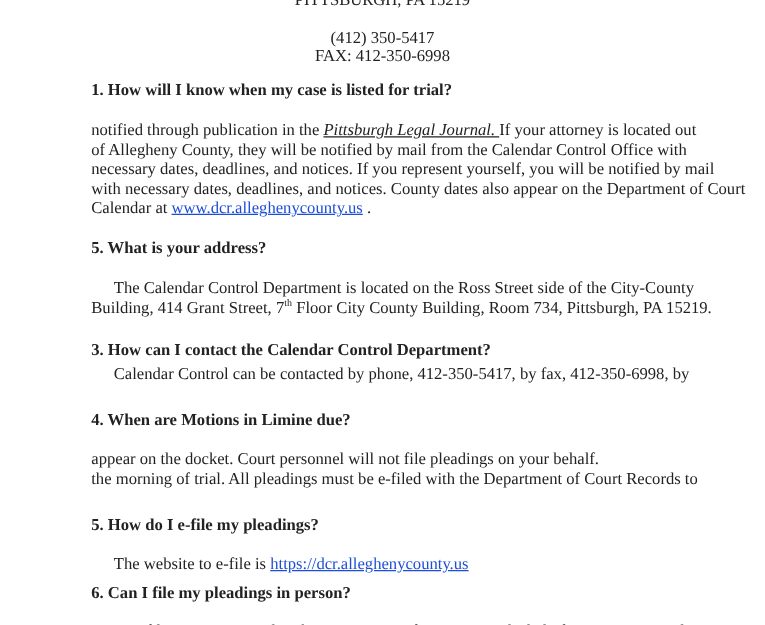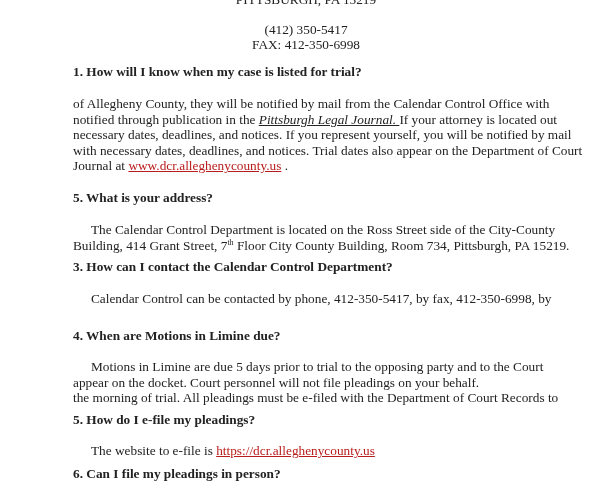--- a/index.html
+++ b/index.html
@@ -10,56 +10,55 @@
   }
   .page { position: absolute; left: 0; top: 0; width: 612px; }
   .hdr { position: absolute; left: 0; width: 612px; text-align: center; }
   .h-city { top: -8px; }
   .h-phone { top: 22px; }
   .h-fax { top: 37px; }
   .q { position: absolute; left: 73px; font-weight: bold; }
   .p { position: absolute; left: 73px; width: 480px; }
   .ind { padding-left: 18px; }
   .line { white-space: nowrap; display: block; }
-  a.lnk { color: #b91c1c; }
+  a.lnk { color: #1d4ed8; }
   .ital-u { font-style: italic; text-decoration: underline; }
   sup { font-size: 8px; line-height: 0; vertical-align: 5px; }
 </style>
 </head>
 <body>
 
 <div class="page">
 
   <div class="hdr h-city">PITTSBURGH, PA 15219</div>
   <div class="hdr h-phone">(412) 350-5417</div>
   <div class="hdr h-fax">FAX:  412-350-6998</div>
 
   <div class="q" style="top:64px;">1.  How will I know when my case is listed for trial?</div>
   <div class="p" style="top:96px;">
+    <span class="line"><span>notified through publication in the </span><span class="ital-u">Pittsburgh Legal Journal. </span><span>If your attorney is located out</span></span>
     <span class="line">of Allegheny County, they will be notified by mail from the Calendar Control Office with</span>
-    <span class="line"><span>notified through publication in the </span><span class="ital-u">Pittsburgh Legal Journal. </span><span>If your attorney is located out</span></span>
     <span class="line">necessary dates, deadlines, and notices.  If you represent yourself, you will be notified by mail</span>
-    <span class="line">with necessary dates, deadlines, and notices.  Trial dates also appear on the Department of Court</span>
-    <span class="line"><span>Journal at </span><a class="lnk" href="#">www.dcr.alleghenycounty.us</a><span> .</span></span>
+    <span class="line">with necessary dates, deadlines, and notices.  County dates also appear on the Department of Court</span>
+    <span class="line"><span>Calendar at </span><a class="lnk" href="#">www.dcr.alleghenycounty.us</a><span> .</span></span>
   </div>
 
   <div class="q" style="top:190px;">5.   What is your address?</div>
   <div class="p" style="top:222px;">
     <span class="line ind">The Calendar Control Department is located on the Ross Street side of the City-County</span>
     <span class="line"><span>Building, 414 Grant Street, 7</span><sup>th</sup><span> Floor City County Building, Room 734, Pittsburgh, PA  15219.</span></span>
   </div>
 
-  <div class="q" style="top:259px;">3.  How can I contact the Calendar Control Department?</div>
+  <div class="q" style="top:272px;">3.  How can I contact the Calendar Control Department?</div>
   <div class="p" style="top:291px;">
     <span class="line ind">Calendar Control can be contacted by phone, 412-350-5417, by fax, 412-350-6998, by</span>
   </div>
 
   <div class="q" style="top:328px;">4.  When are Motions in Limine due?</div>
   <div class="p" style="top:359px;">
-    <span class="line ind">Motions in Limine are due 5 days prior to trial to the opposing party and to the Court</span>
     <span class="line">appear on the docket.  Court personnel will not file pleadings on your behalf.</span>
     <span class="line">the morning of trial.  All pleadings must be e-filed with the Department of Court Records to</span>
   </div>
 
   <div class="q" style="top:412px;">5.  How do I e-file my pleadings?</div>
   <div class="p" style="top:443px;">
     <span class="line ind"><span>The website to e-file is </span><a class="lnk" href="#">https://dcr.alleghenycounty.us</a></span>
   </div>
 
   <div class="q" style="top:466px;">6.  Can I file my pleadings in person?</div>

